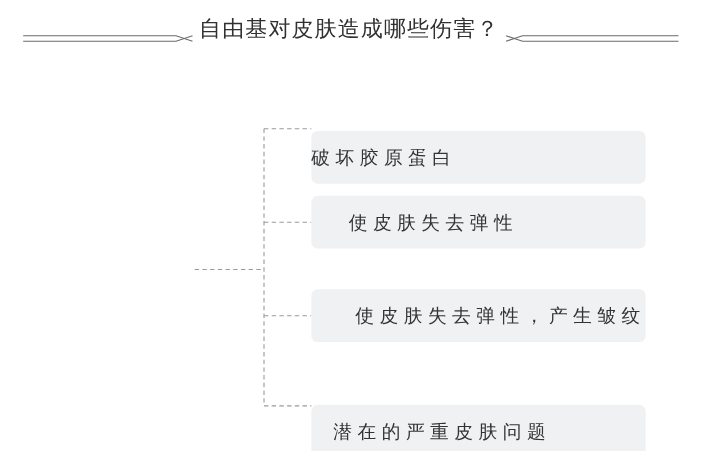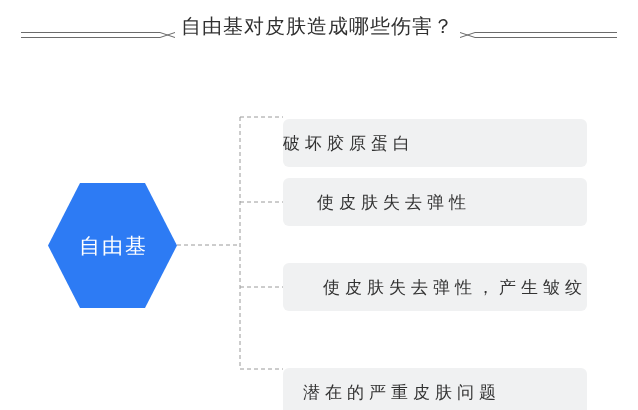--- a/index.html
+++ b/index.html
@@ -101,26 +101,20 @@
 
   <svg class="connectors" viewBox="0 0 638 410">
     <path d="M177,245 H240"></path>
     <path d="M240,117 V369"></path>
     <path d="M240,117 H283"></path>
     <path d="M240,202 H283"></path>
     <path d="M240,287 H283"></path>
     <path d="M240,369 H283"></path>
   </svg>
 
-  <div class="hexagon">
-    <svg width="129" height="125" viewBox="0 0 129 125">
-      <polygon points="32,0 97,0 129,62.5 97,125 32,125 0,62.5"></polygon>
-    </svg>
-    <span class="label">自由基</span>
-  </div>
 
   <div class="item-box b1">
     <span>破坏胶原蛋白</span>
   </div>
   <div class="item-box b2">
     <span>使皮肤失去弹性</span>
   </div>
   <div class="item-box b3">
     <span>使皮肤失去弹性，产生皱纹</span>
   </div>

